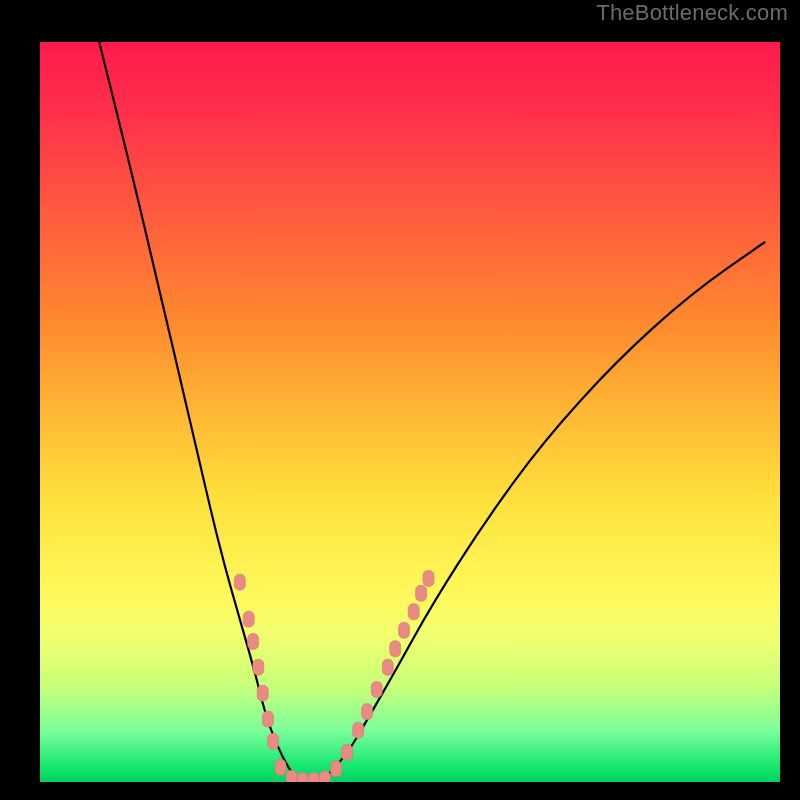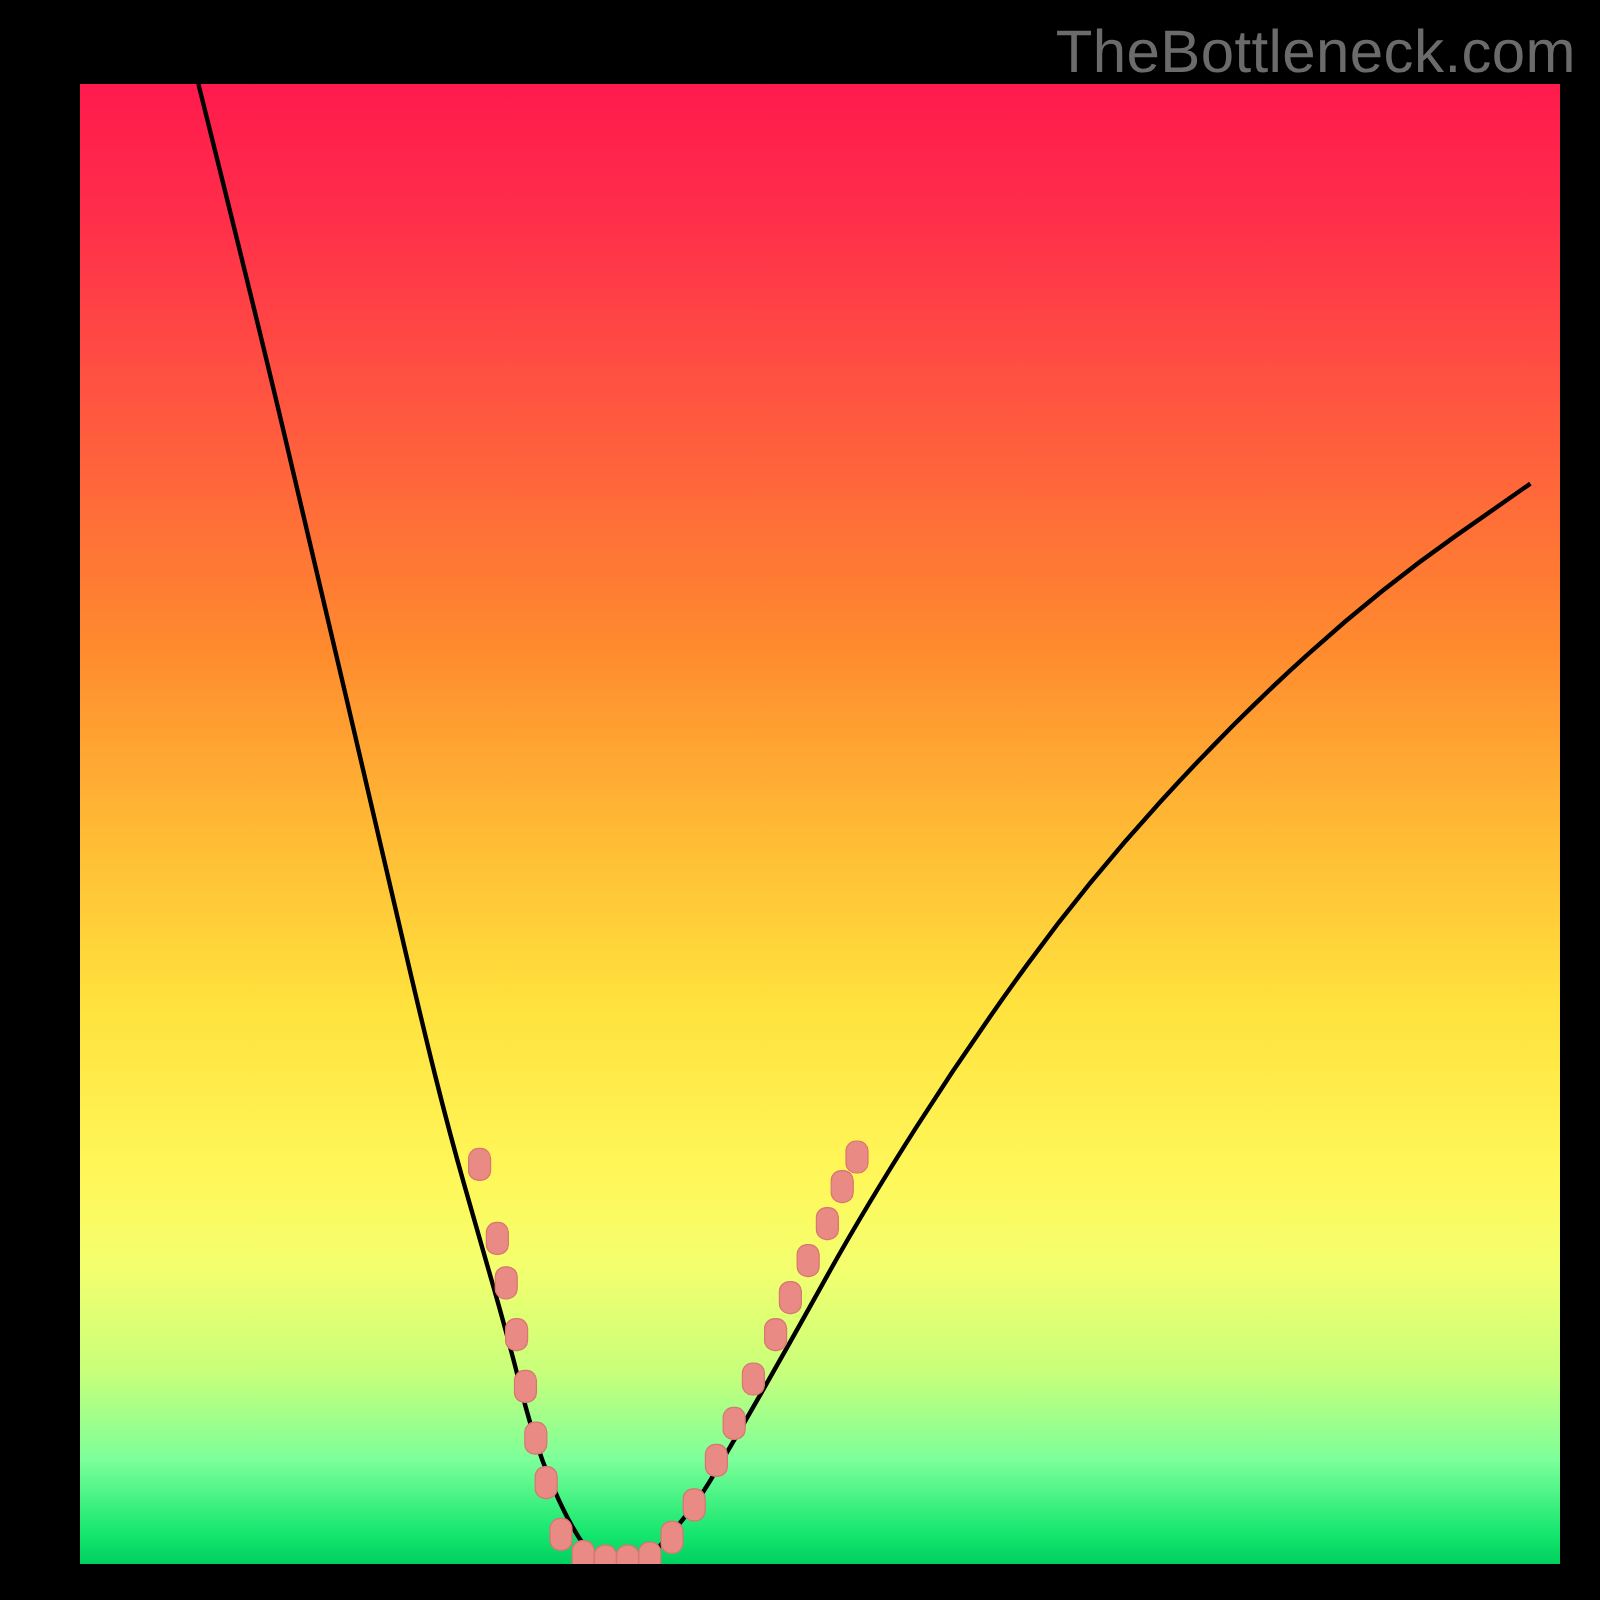--- a/index.html
+++ b/index.html
@@ -45,24 +45,24 @@
   .curves {
     position: absolute;
     left: 0;
     top: 0;
     width: 740px;
     height: 740px;
     pointer-events: none;
   }
   .watermark {
     position: absolute;
-    top: 10px;
+    top: 0;
     right: 12px;
     color: #6b6b6b;
-    font-size: 30px;
+    font-size: 22px;
     font-weight: 500;
     letter-spacing: 0.2px;
   }
 </style>
 </head>
 <body>
 
 <div class="watermark">TheBottleneck.com</div>
 
 <div class="frame">

